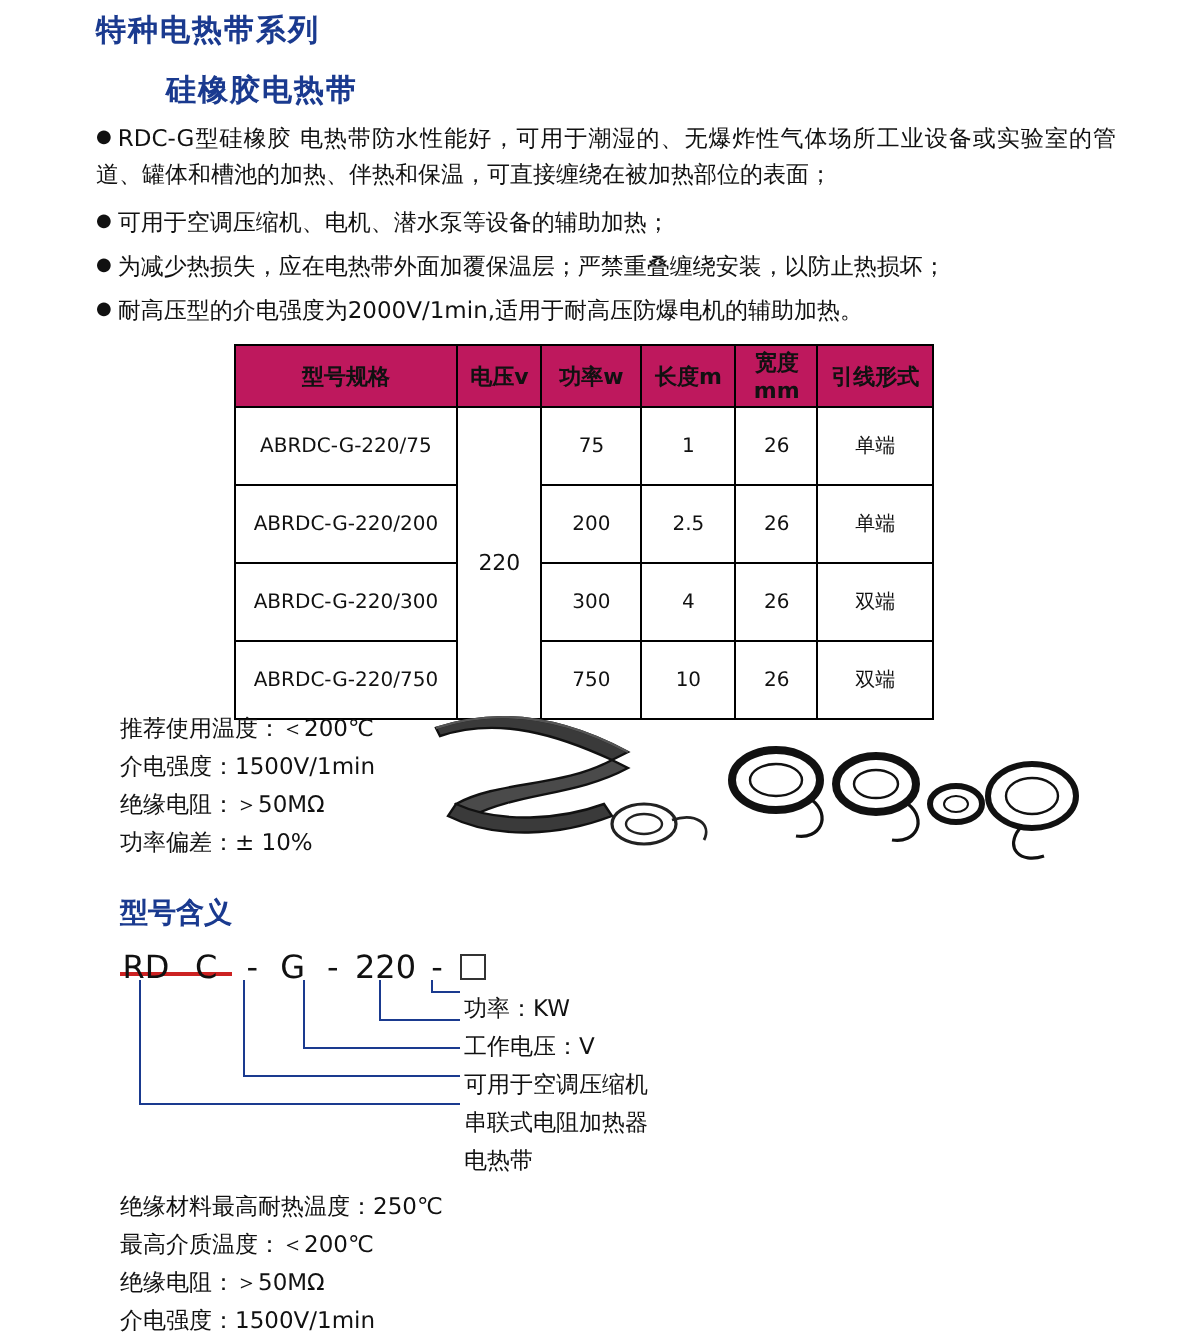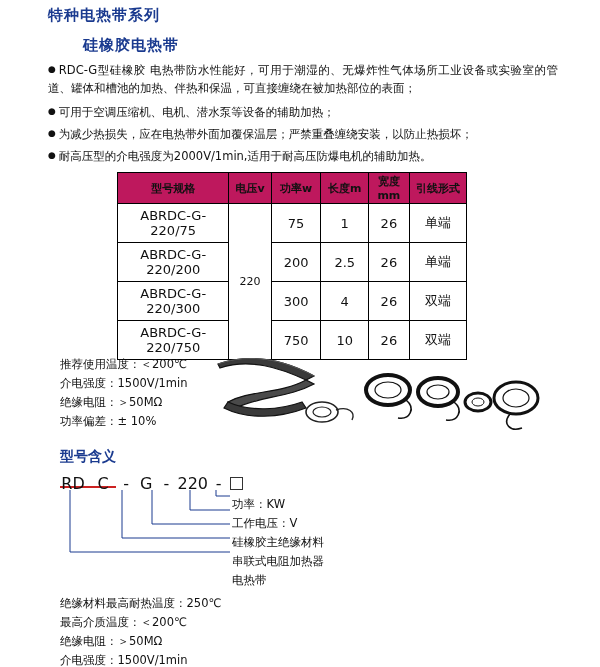--- a/index.html
+++ b/index.html
@@ -75,21 +75,21 @@
     padding: 0;
   }
   table.spec thead th {
     background: #be185d;
     height: 30px;
     font-weight: bold;
     font-size: 11px;
   }
   table.spec tbody td {
     height: 38px;
-    font-size: 13px;
+    font-size: 10px;
   }
   table.spec td.model { width: 118px; }
   table.spec td.volt { width: 44px; font-size: 11px; }
   table.spec td.power { width: 52px; }
   table.spec td.len { width: 50px; }
   table.spec td.wid { width: 42px; }
   table.spec td.lead { width: 62px; }
 
   .props {
     position: absolute;
@@ -271,21 +271,21 @@
       <path d="M130 2 L130 22 L170 22"></path>
       <path d="M92 2 L92 36 L170 36"></path>
       <path d="M62 2 L62 50 L170 50"></path>
       <path d="M10 2 L10 64 L170 64"></path>
     </g>
   </svg>
 
   <div class="legend">
     <div>功率：KW</div>
     <div>工作电压：V</div>
-    <div>硅橡胶主绝缘材料</div>
+    <div>可用于空调压缩机</div>
     <div>串联式电阻加热器</div>
     <div>电热带</div>
   </div>
 
   <div class="footer">
     <div>绝缘材料最高耐热温度：250℃</div>
     <div>最高介质温度：＜200℃</div>
     <div>绝缘电阻：＞50MΩ</div>
     <div>介电强度：1500V/1min</div>
   </div>

